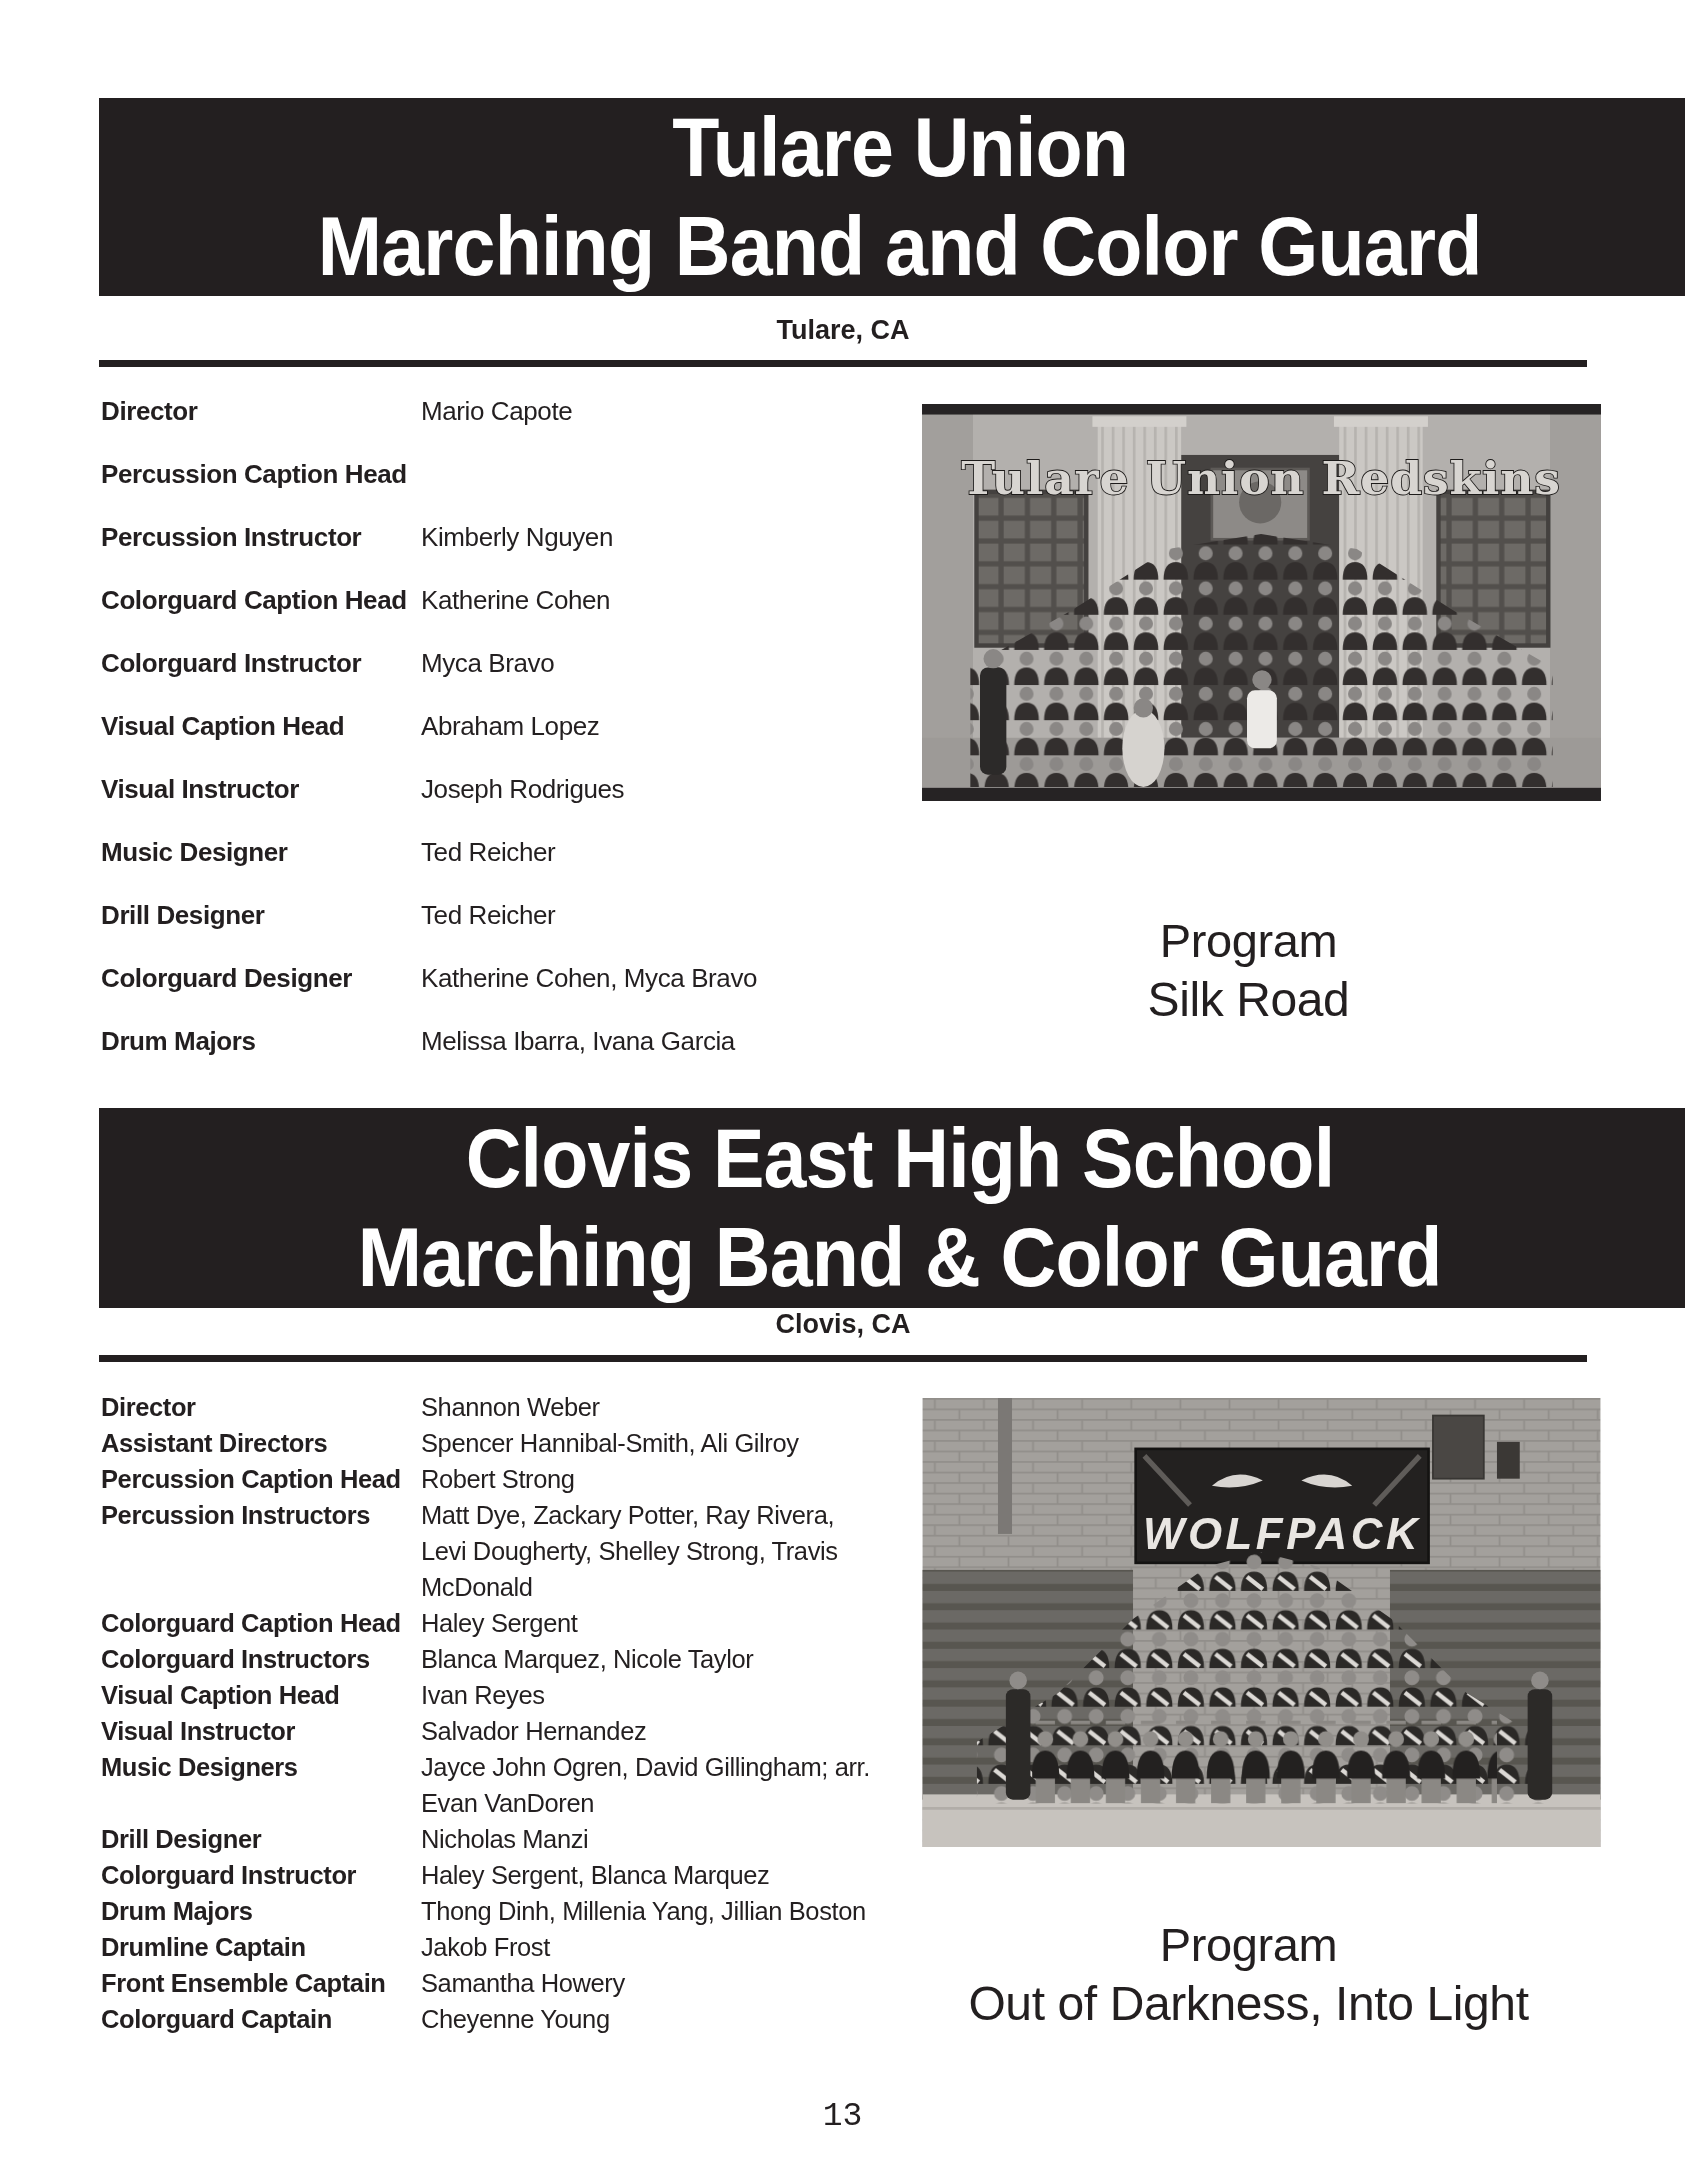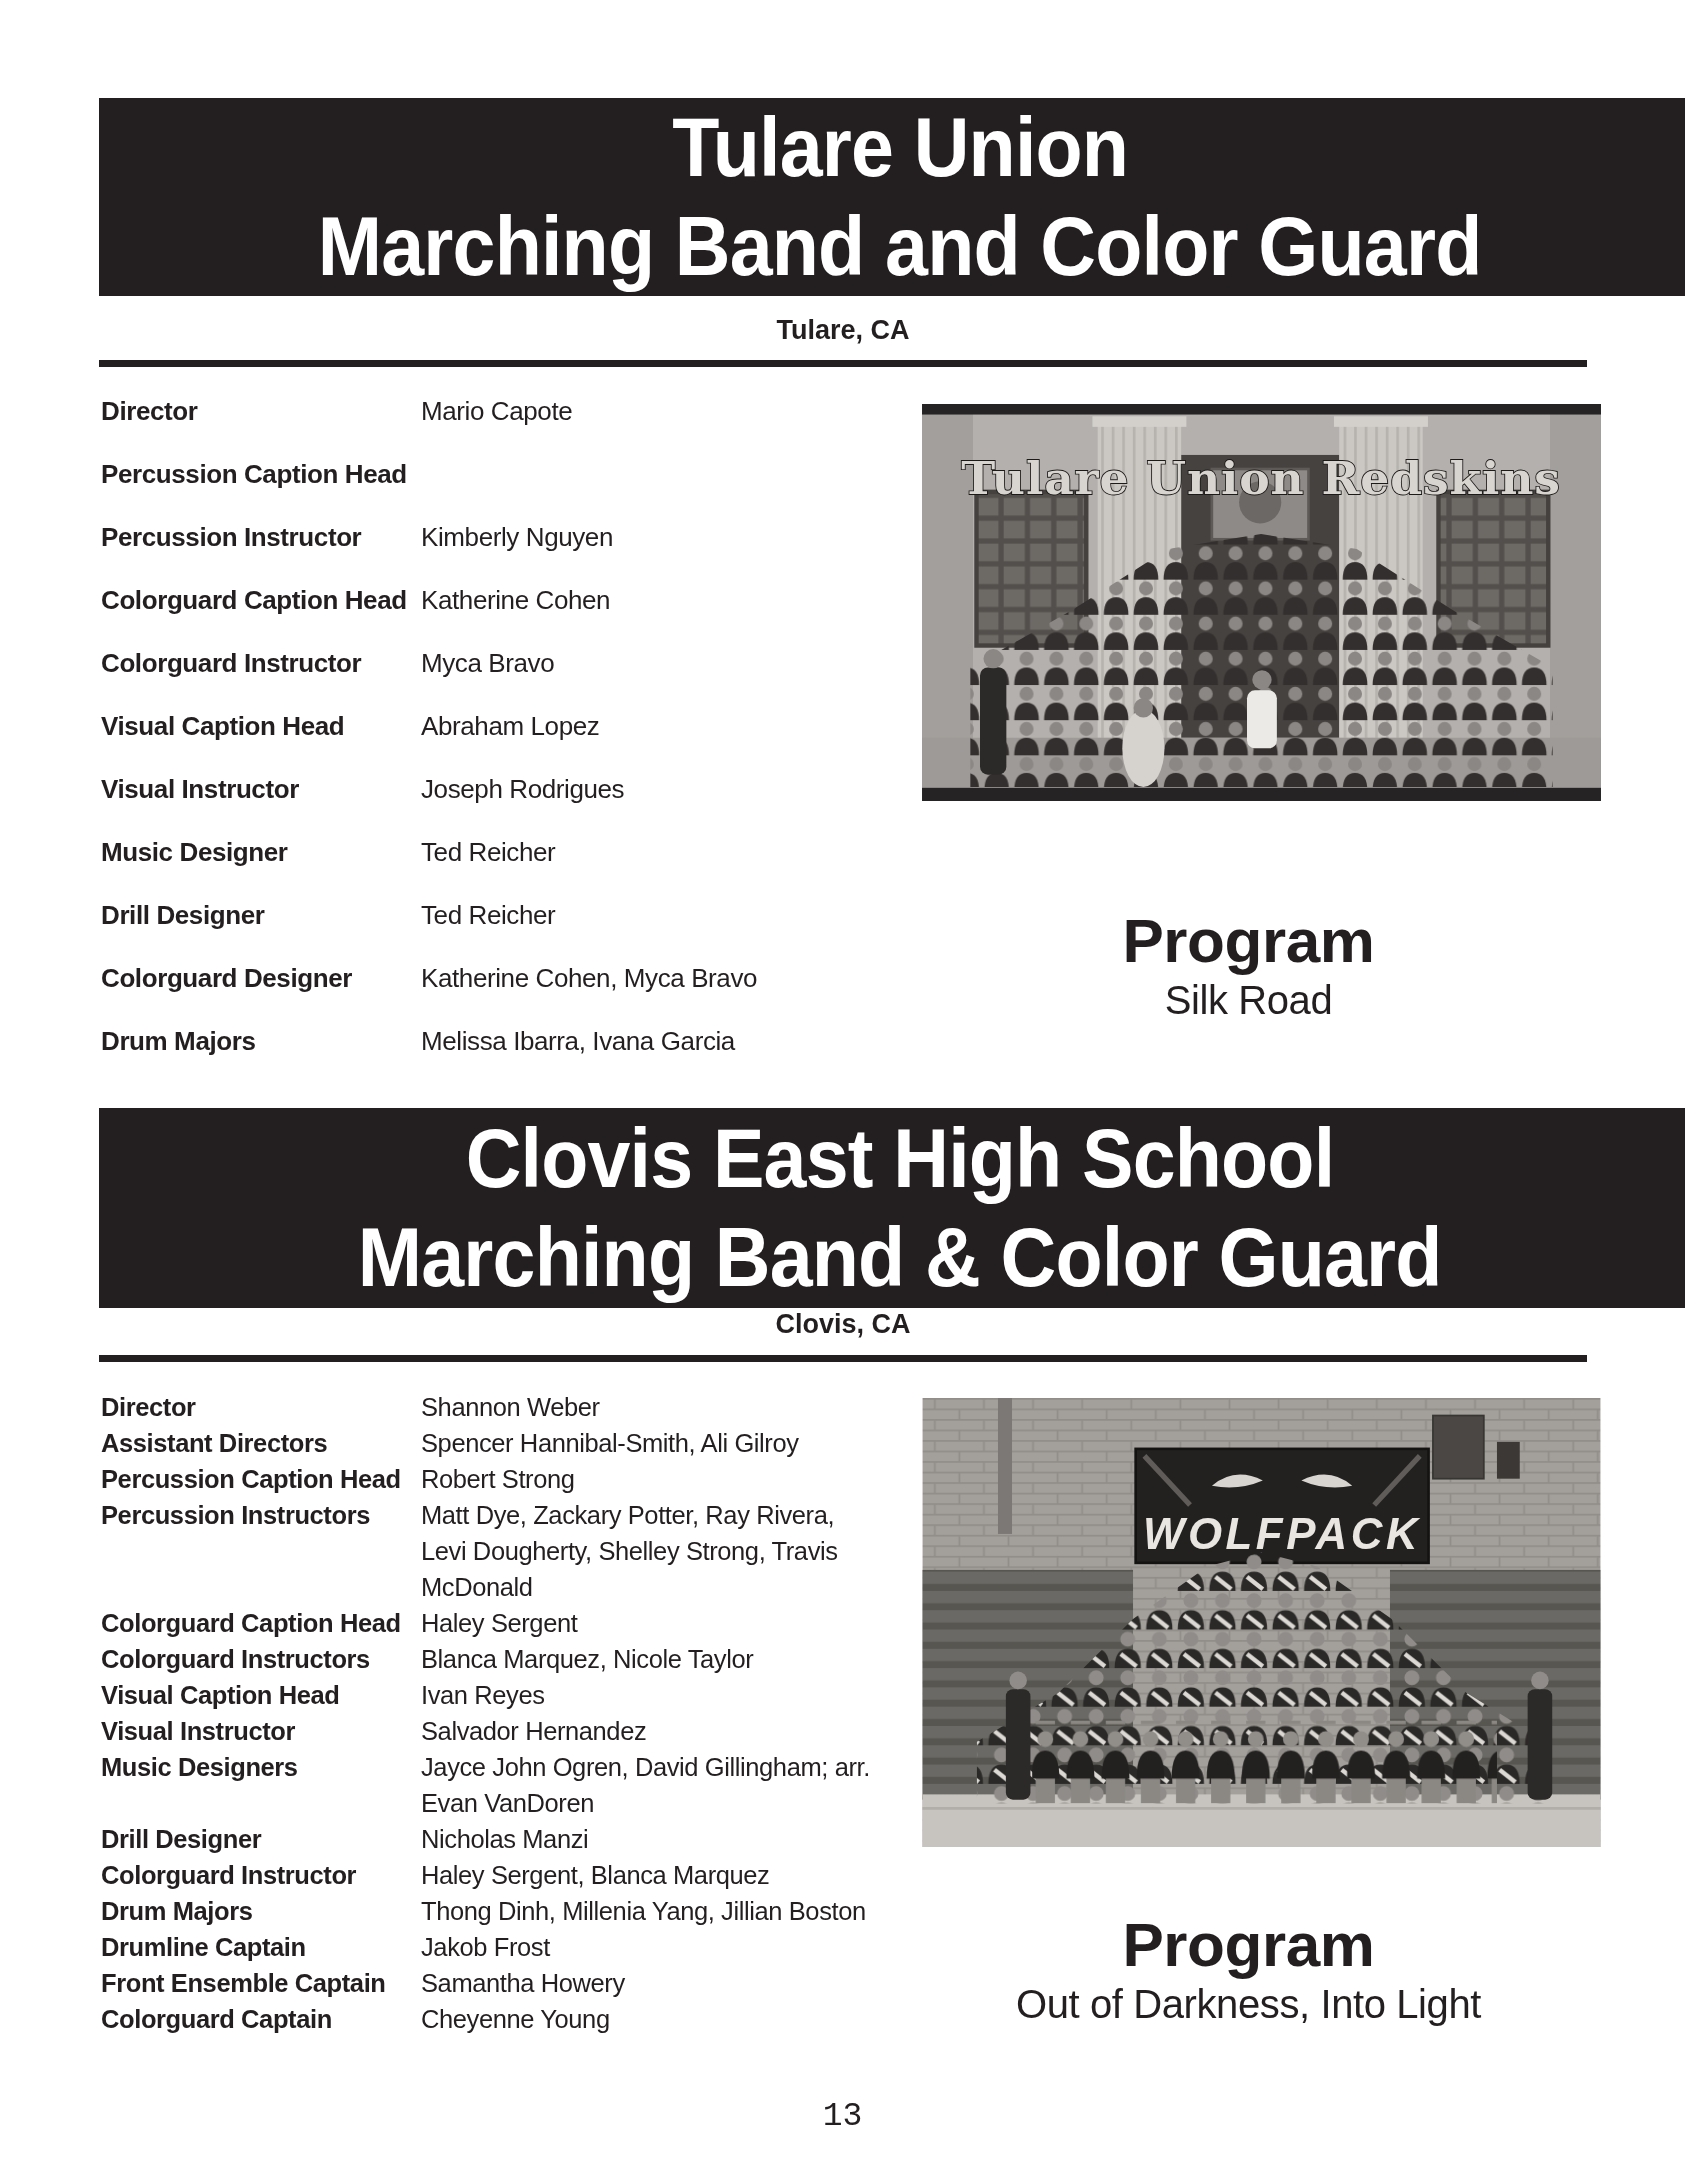--- a/index.html
+++ b/index.html
@@ -36,22 +36,22 @@
 
   
   .photo{position:absolute;left:909px;margin:0;padding:13px;}
   #photo1{top:391px;width:679px;height:397px;}
   #photo2{top:1385px;width:679px;height:449px;border-radius:26px;}
   .photo svg{display:block;}
 
   
   .program{position:absolute;left:909px;width:679px;text-align:center;letter-spacing:-0.4px;}
   #program1{top:910px;} #program2{top:1914px;}
-  .program-label{font-weight:bold;font-size:62px;line-height:61px;}
-  .program-name{font-size:40px;line-height:58px;}
+  .program-label{font-weight:normal;font-size:47px;line-height:61px;}
+  .program-name{font-size:48px;line-height:58px;}
 
   .page-number{position:absolute;left:0;top:2098px;width:1685px;text-align:center;
                font-family:Liberation Mono, monospace;font-size:33px;}
 </style>
 </head>
 <body>
 
 <div class="page">
 
   <section>

